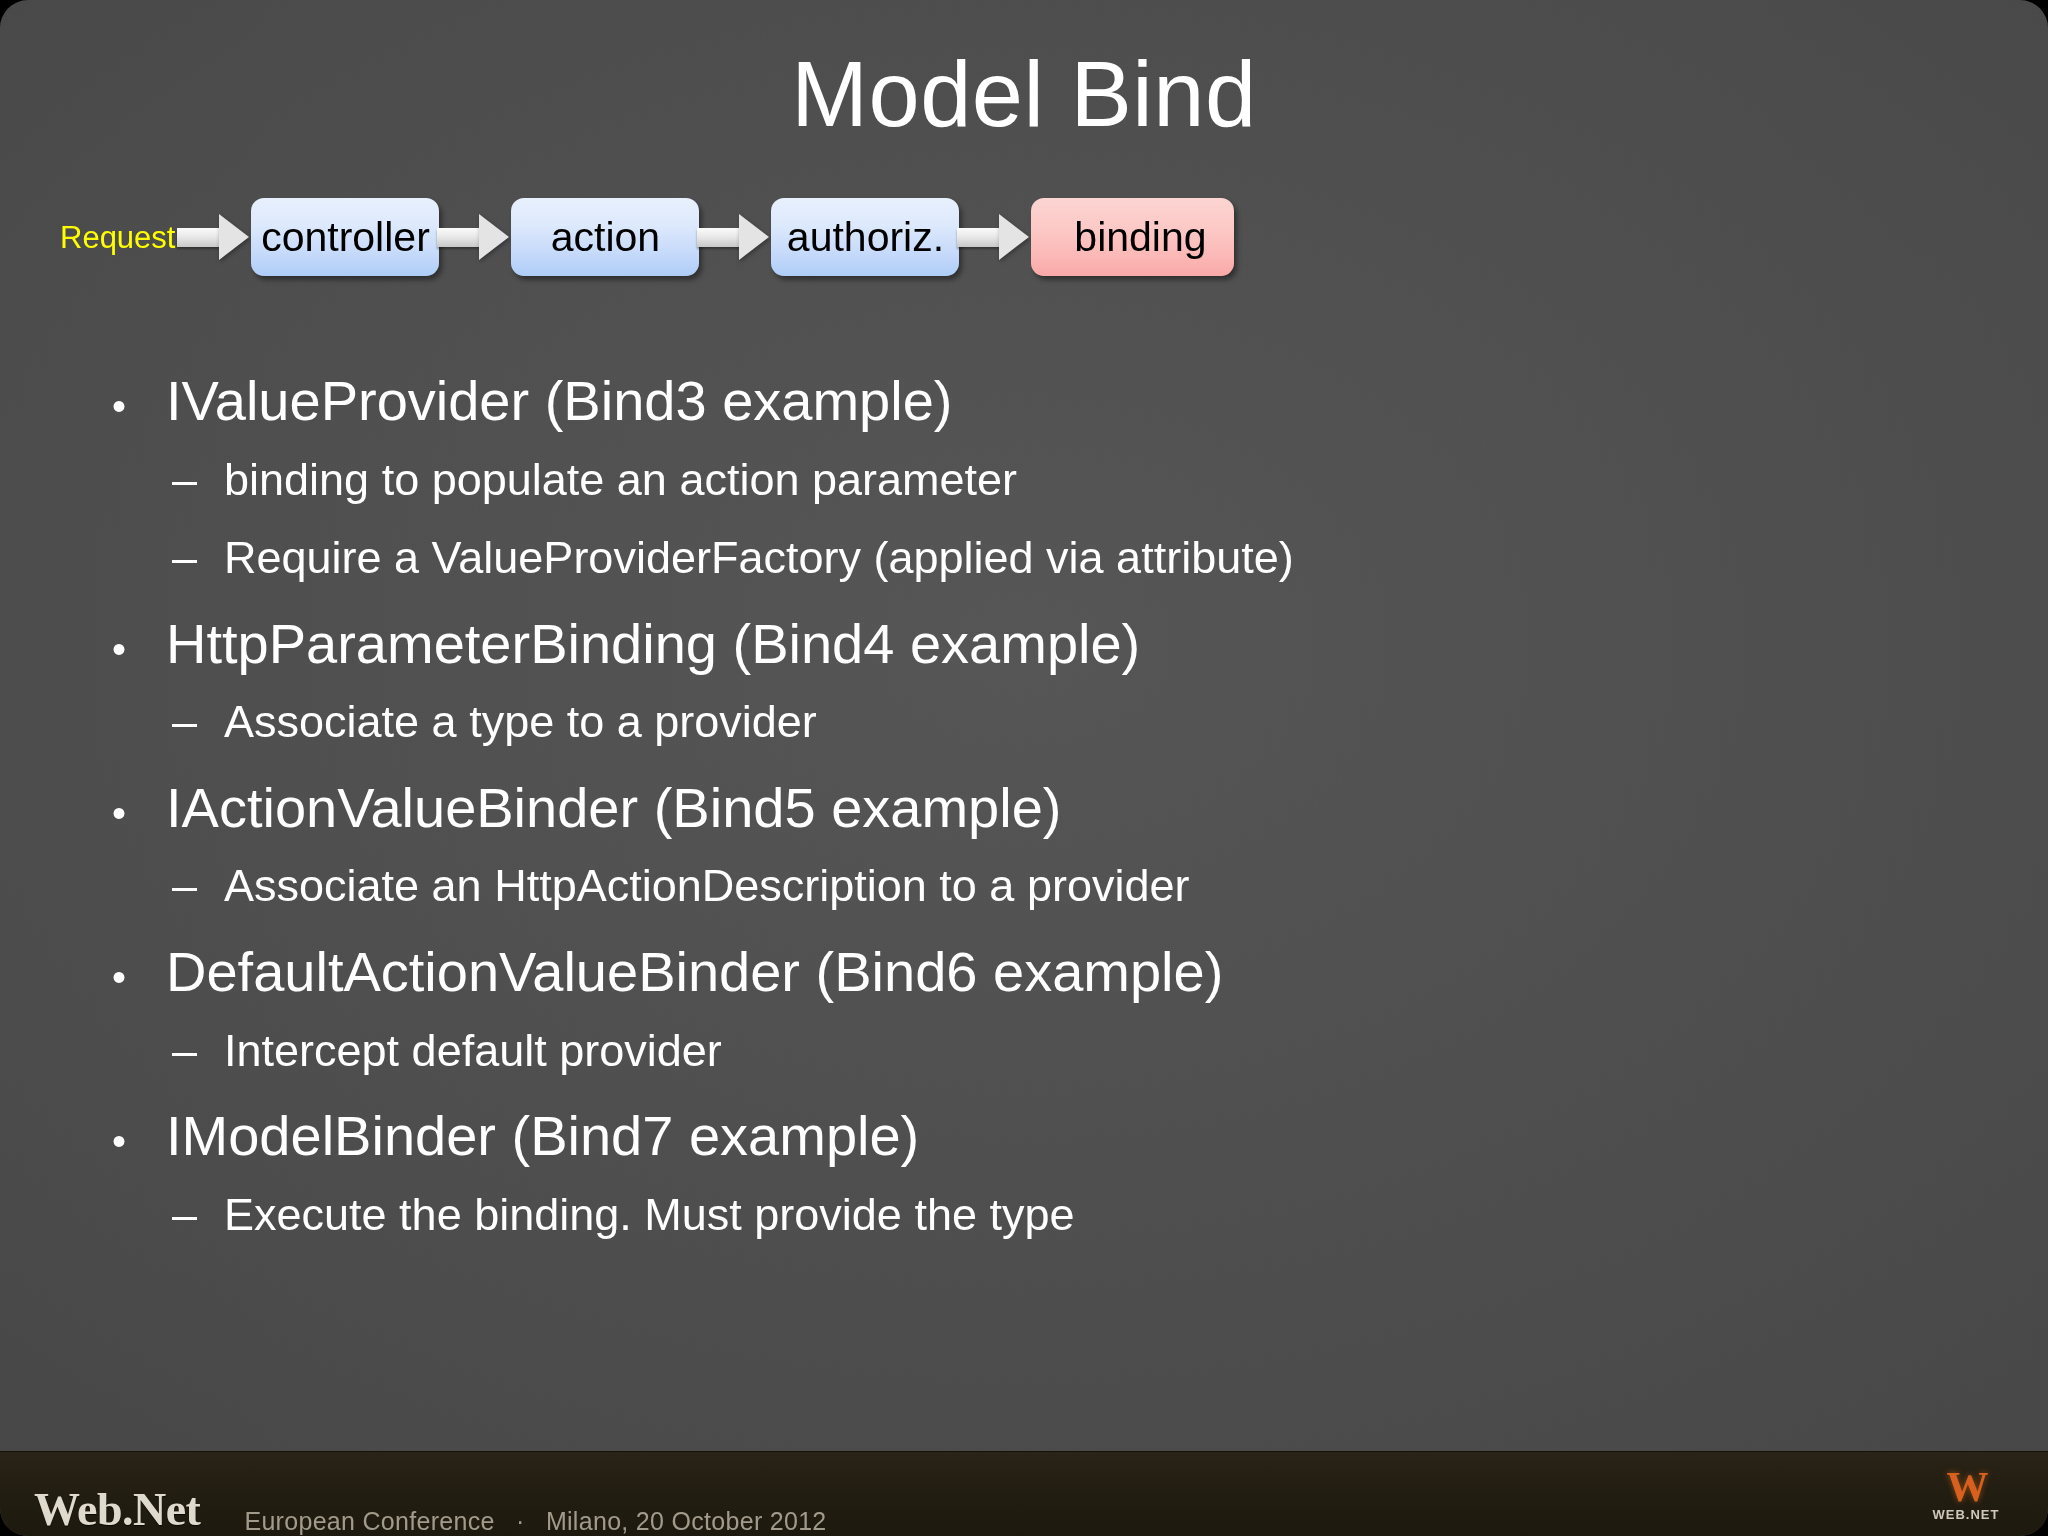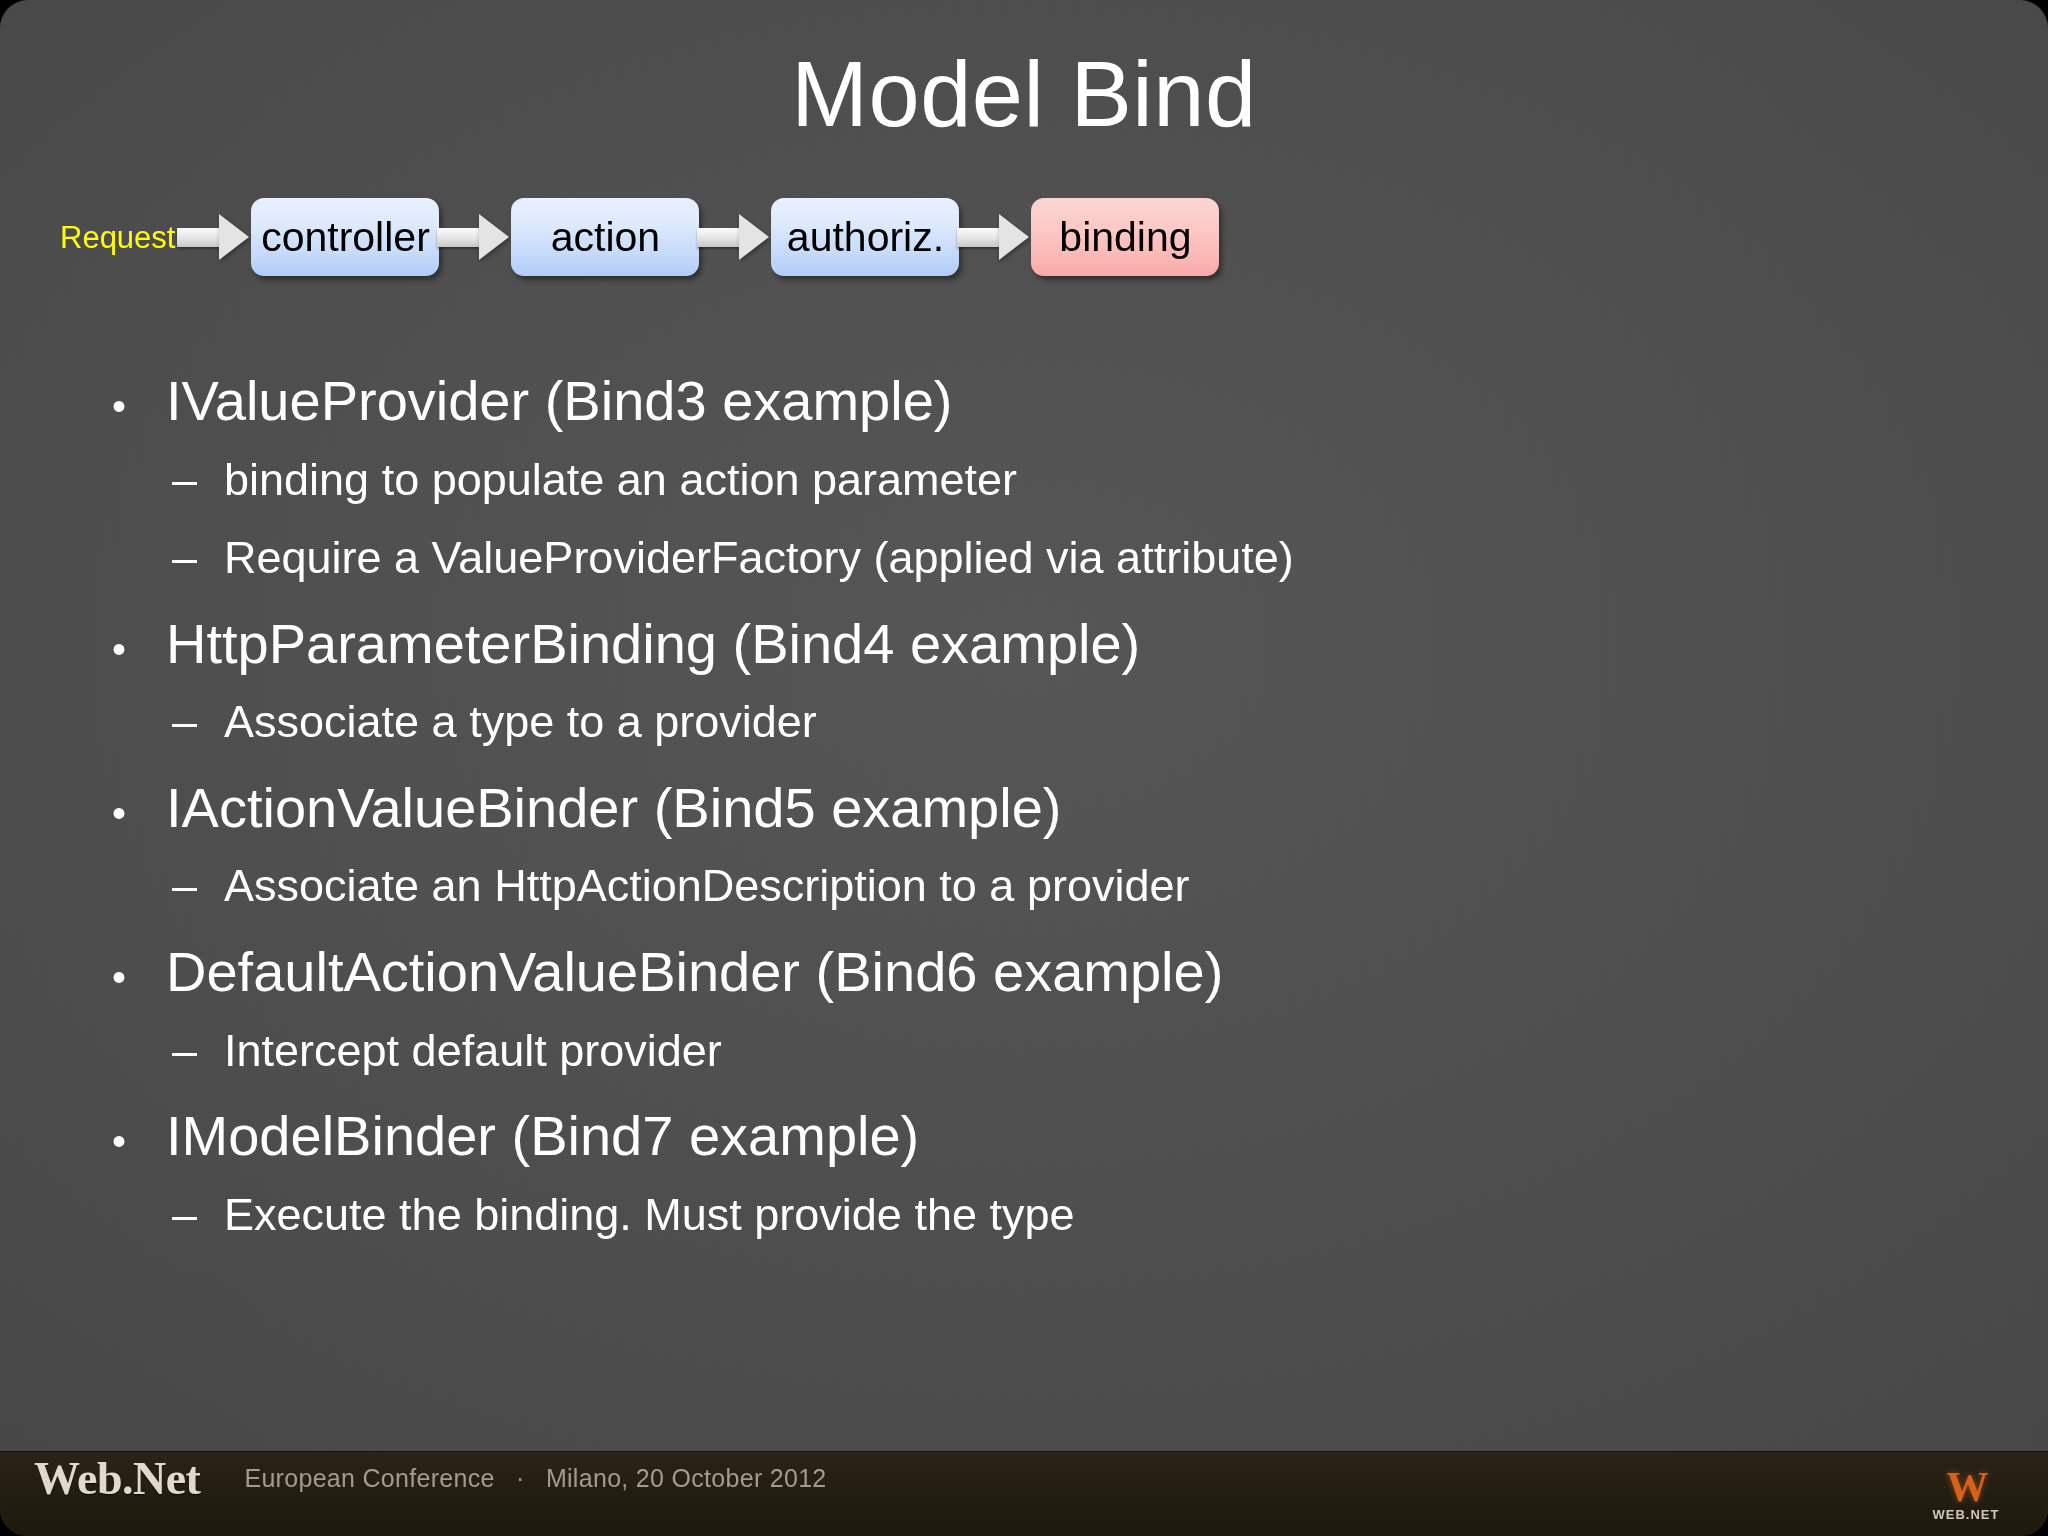--- a/index.html
+++ b/index.html
@@ -102,20 +102,21 @@
     font-weight: 400;
     box-shadow: 3px 4px 5px rgba(0,0,0,0.40);
     flex: 0 0 auto;
     white-space: nowrap;
   }
   .node.blue {
     background: linear-gradient(to bottom, #e8f0fd 0%, #dde9fc 35%, #c3d8fa 75%, #aecdf7 100%);
   }
   .node.pink {
     background: linear-gradient(to bottom, #fbd5d2 0%, #fcc9c6 38%, #fbb8b6 75%, #f9a9a8 100%);
+    padding-left: 15px;
   }
 
   
   #content {
     position: absolute;
     left: 106px;
     top: 352px;
     width: 1880px;
     color: #ffffff;
   }
@@ -158,21 +159,21 @@
   
   #footer {
     position: absolute;
     left: 0;
     bottom: 0;
     width: 2048px;
     height: 84px;
     background: linear-gradient(to bottom, #2a2418 0%, #241f12 35%, #1d190e 100%);
     border-top: 1px solid #151208;
     display: flex;
-    align-items: flex-start;
+    align-items: flex-end;
   }
   #footer-logo {
     margin-left: 34px;
     color: #efe9dc;
     font-family: "Liberation Serif", serif;
     font-size: 46px;
     font-weight: 700;
     letter-spacing: -0.5px;
     text-shadow: 0 1px 1px rgba(0,0,0,0.8);
     opacity: 0.93;

